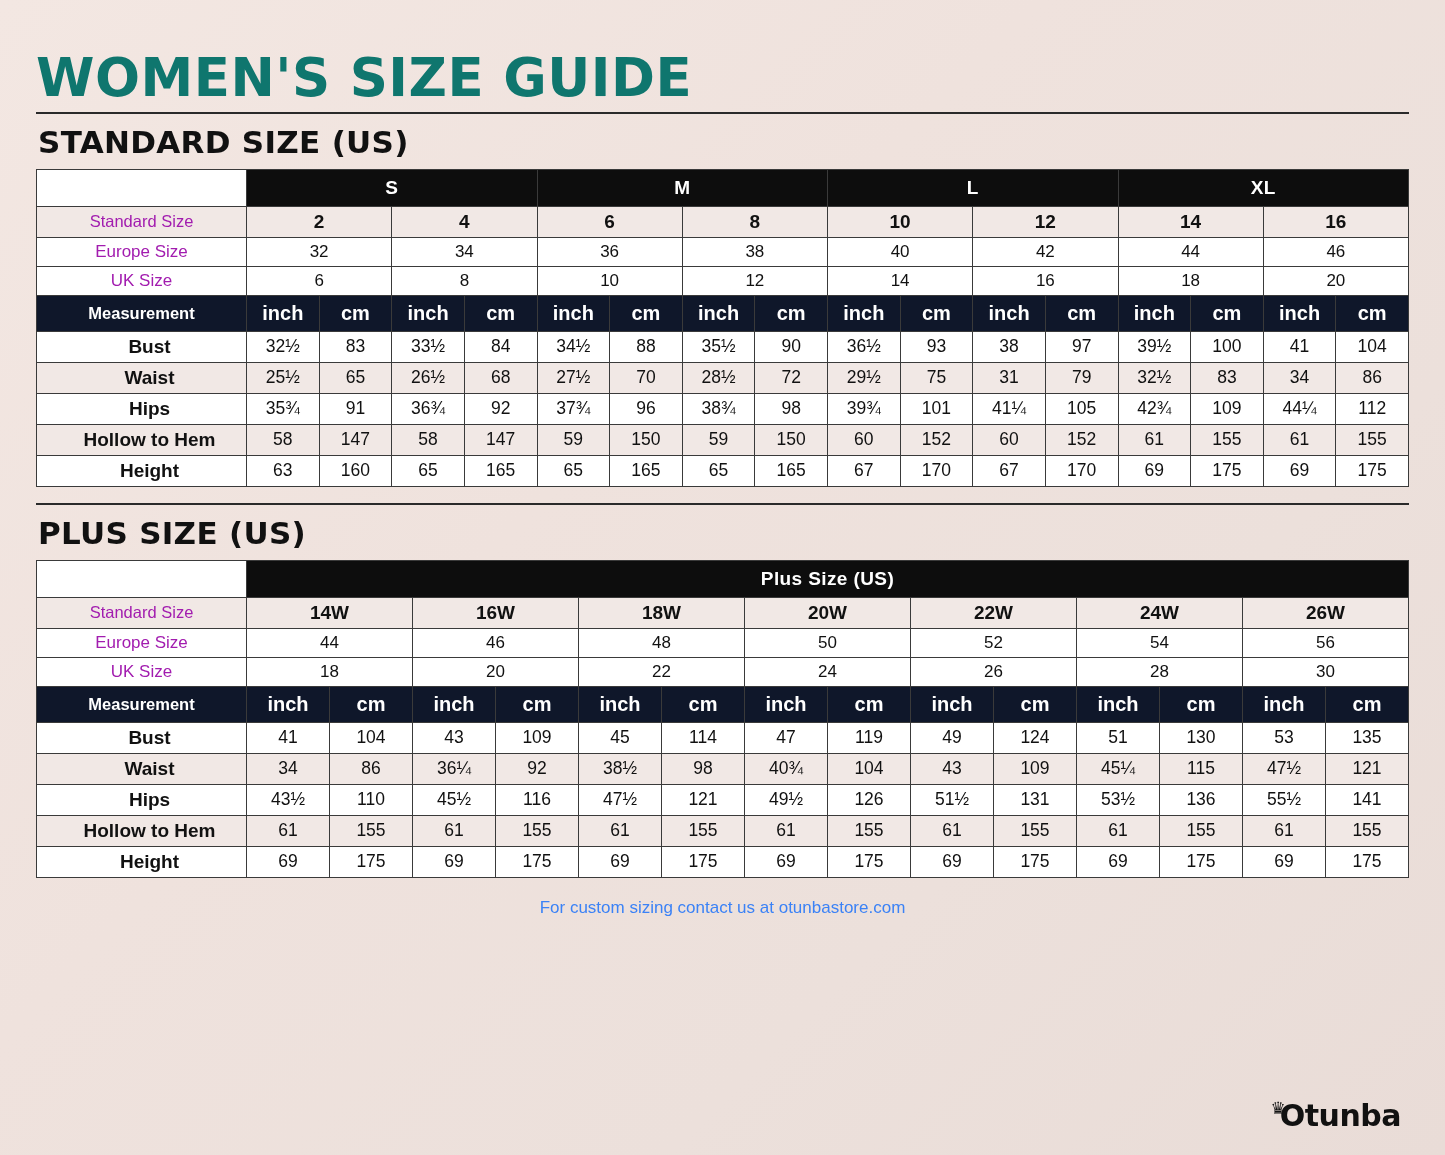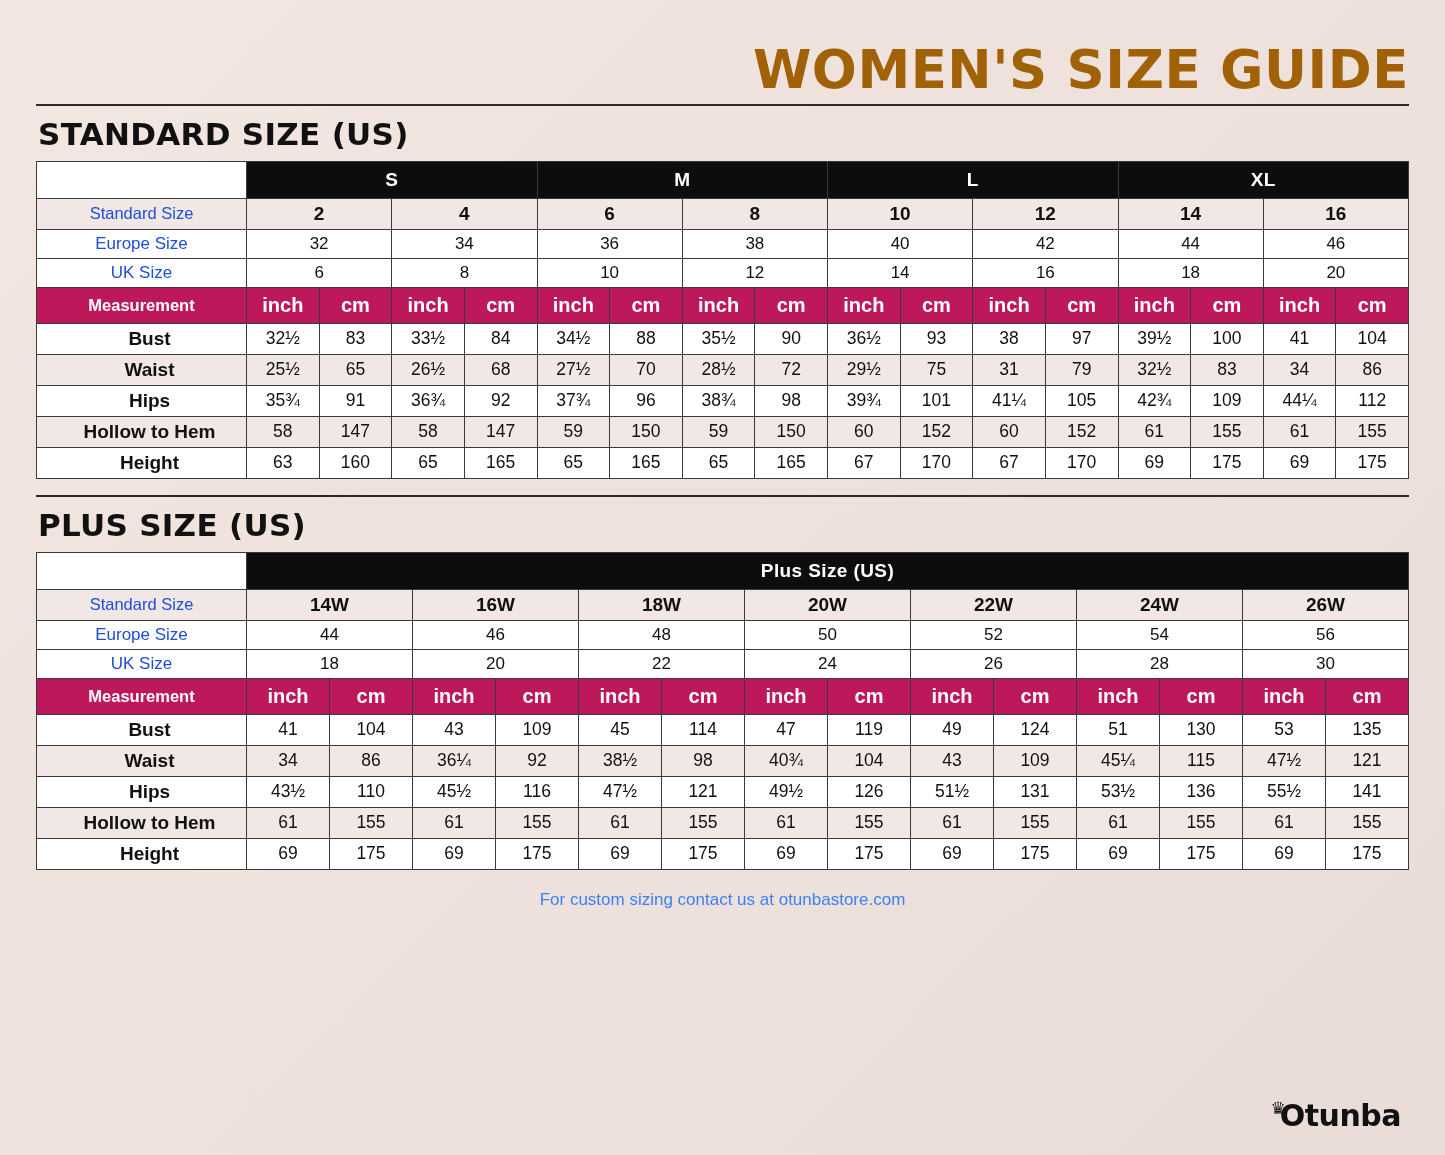--- a/index.html
+++ b/index.html
@@ -15,27 +15,27 @@
     overflow: hidden;
   }
   .page {
     width: 1445px;
     height: 1155px;
     box-sizing: border-box;
     padding: 34px 36px 10px 36px;
     position: relative;
   }
   .title {
-    text-align: right;
+    text-align: left;
     font-size: 53px;
     font-weight: bold;
     letter-spacing: 0.5px;
     line-height: 1.05;
-    margin: 8px 0 4px 0;
-    color: #a16207;
+    margin: 16px 0 4px 0;
+    color: #0f766e;
   }
   .subtitle {
     text-align: center;
     font-size: 21px;
     color: #1a1a1a;
     margin-bottom: 14px;
     font-family: "Liberation Sans", sans-serif;
   }
   .rule {
     border: none;
@@ -72,38 +72,38 @@
     background: #0d0d0d;
     color: #ffffff;
     font-size: 19px;
     font-weight: bold;
     padding: 7px 2px;
     letter-spacing: 0.4px;
   }
   .labelcell {
     font-size: 16.5px;
     background: #f1e8e5;
-    color: #1d4ed8;
+    color: #a21caf;
     font-family: "Liberation Sans", sans-serif;
   }
   .stdrow td {
     font-weight: bold;
     font-size: 19px;
     background: #f1e8e5;
   }
   .stdrow td.labelcell {
     font-weight: normal;
     font-size: 16.5px;
   }
   .plainrow td {
     background: #ffffff;
     font-size: 17px;
   }
   .measure-header td {
-    background: #be185d;
+    background: #0f172a;
     color: #ffffff;
     font-weight: bold;
     font-size: 16.5px;
     padding: 6px 2px;
   }
   .measure-header td.unit {
     font-size: 20px;
   }
   .data-row td {
     font-size: 17.5px;

